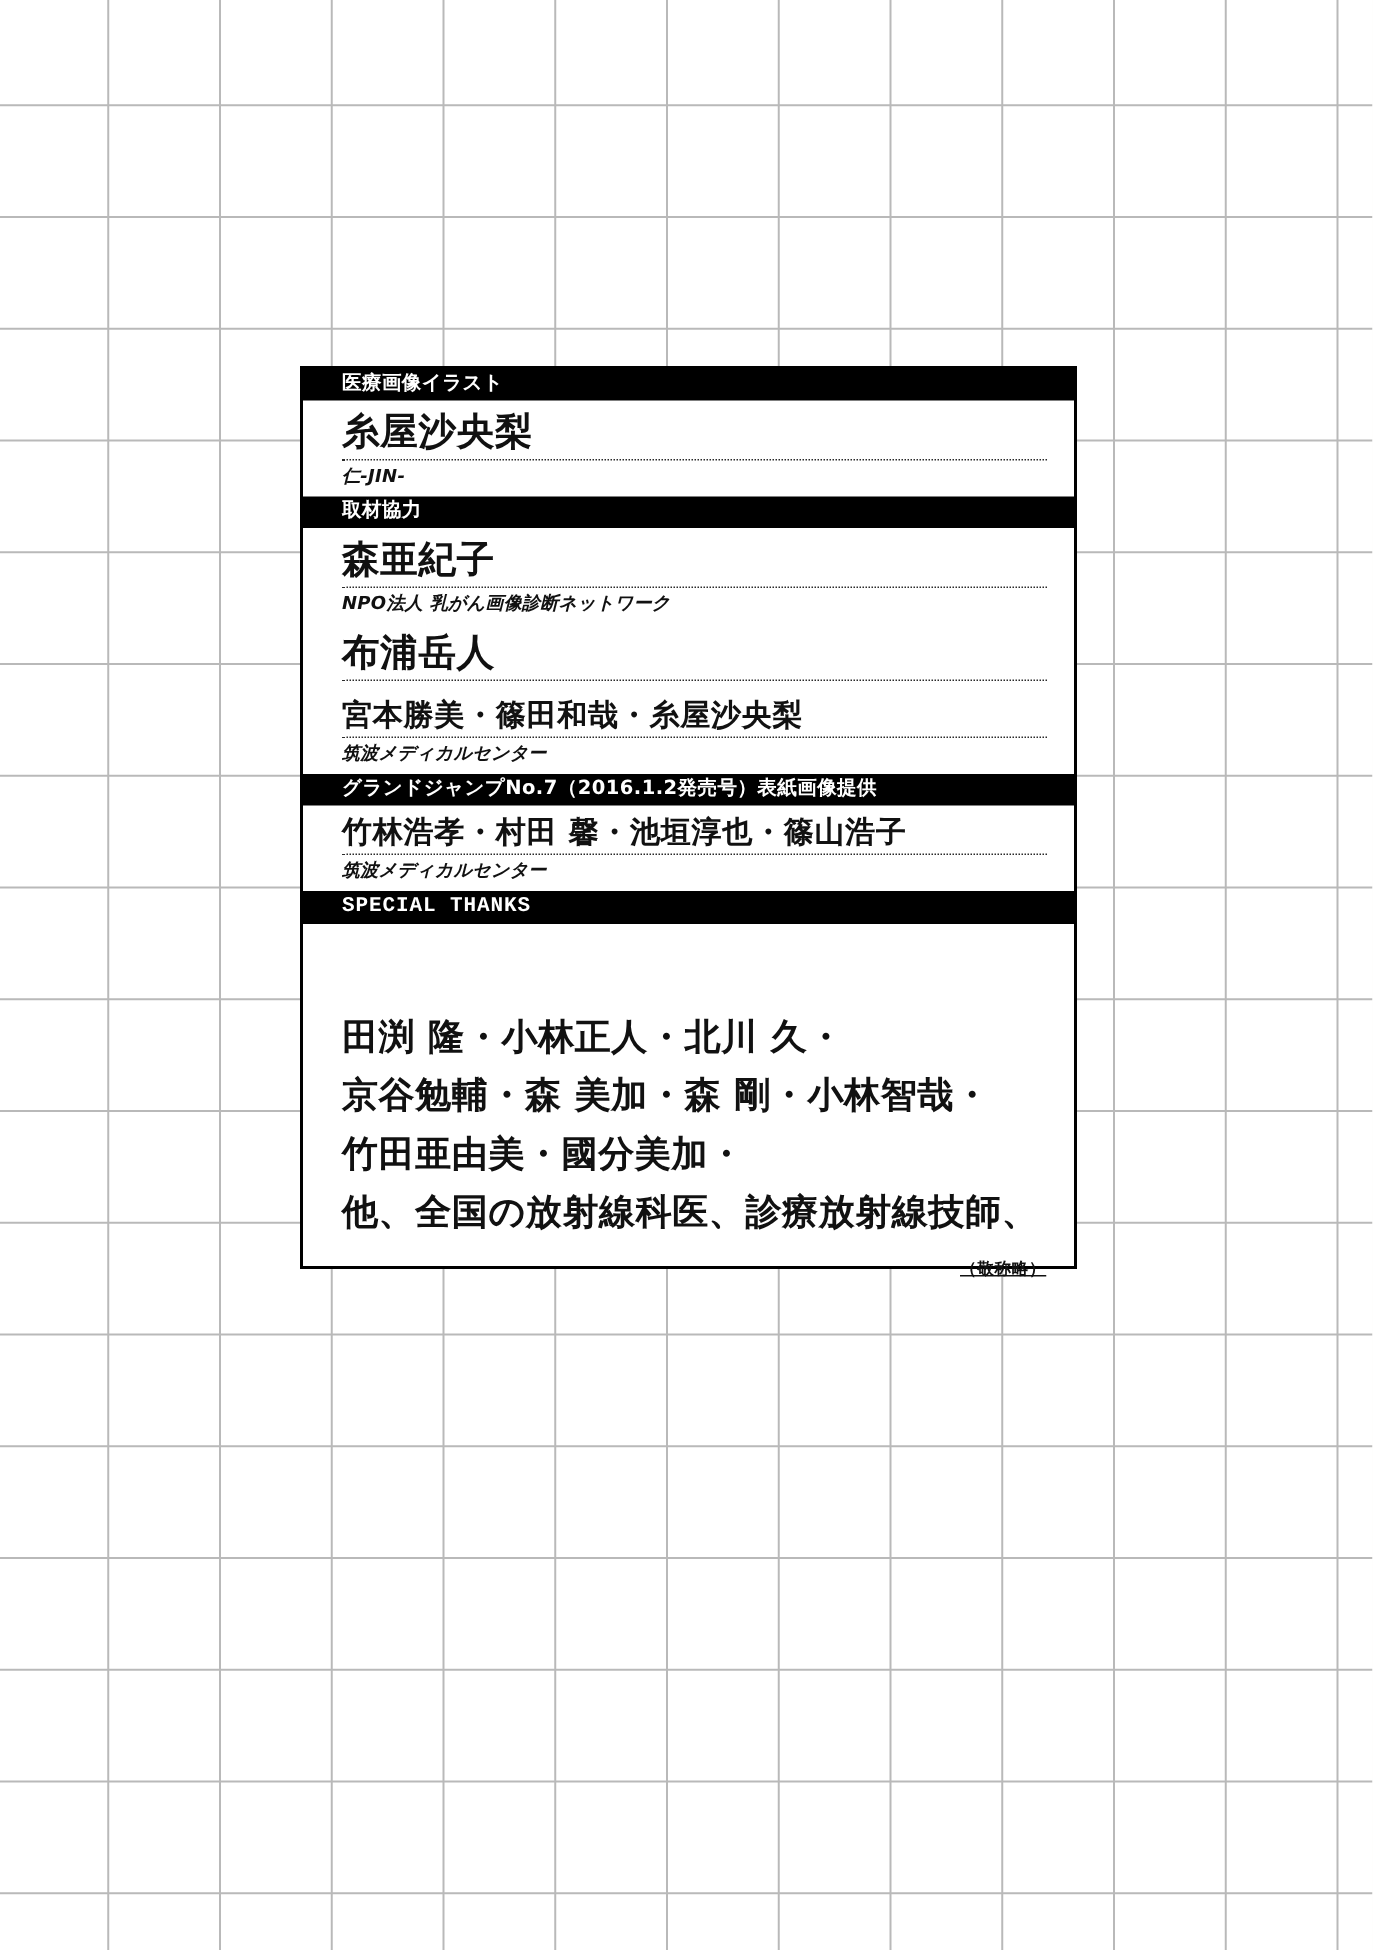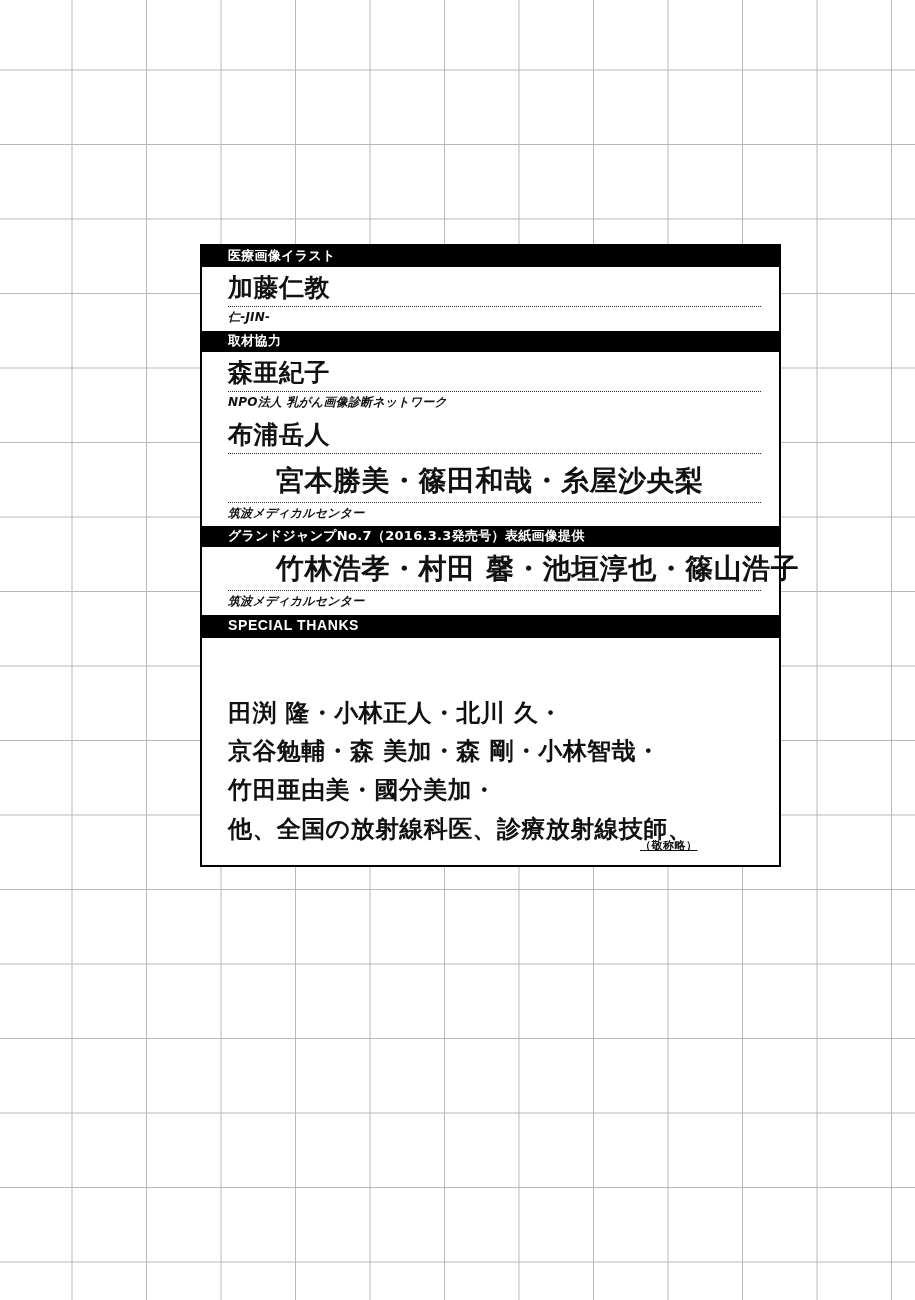--- a/index.html
+++ b/index.html
@@ -27,21 +27,21 @@
       linear-gradient(to bottom, #b9b9b9 1px, transparent 1px);
     background-size: 74.5px 74.5px;
     background-position: -3px -5px;
   }
 
   
   #credits-panel {
     position: absolute;
     left: 200px;
     top: 244px;
-    width: 581px;
+    width: 518px;
     background: #ffffff;
     border: 2px solid #000000;
     box-sizing: border-box;
     padding: 0;
   }
 
   .section {
     padding: 0;
   }
 
@@ -50,42 +50,41 @@
     background: #000000;
     color: #ffffff;
     font-size: 13px;
     font-weight: bold;
     line-height: 1.25;
     padding: 2px 0 3px 26px;
     letter-spacing: 0.3px;
     white-space: nowrap;
   }
   .bar.latin {
-    font-family: Liberation Sans, sans-serif;
+    font-family: Liberation Mono, monospace;
     font-size: 14px;
     letter-spacing: 0.6px;
     padding-top: 2px;
     padding-bottom: 3px;
   }
 
   .entry {
     padding: 4px 18px 5px 26px;
   }
 
   .name {
     font-size: 25px;
     font-weight: bold;
     line-height: 1.32;
     color: #111111;
     letter-spacing: 0.5px;
     white-space: nowrap;
   }
   .name.small {
-    font-size: 28px;
-    margin-left: 48px;
+    font-size: 20px;
   }
 
   .affil {
     font-size: 12px;
     font-weight: bold;
     color: #111111;
     line-height: 1.3;
     padding-top: 1px;
     letter-spacing: 0.2px;
     white-space: nowrap;
@@ -133,21 +132,21 @@
 </head>
 <body>
 
 <div id="grid-bg"></div>
 
 <div id="credits-panel">
 
   <div class="section">
     <div class="bar">医療画像イラスト</div>
     <div class="entry">
-      <div class="name">加藤仁教</div>
+      <div class="name">糸屋沙央梨</div>
       <div class="dotline"></div>
       <div class="affil">仁-JIN-</div>
     </div>
   </div>
 
   <div class="section">
     <div class="bar">取材協力</div>
     <div class="entry">
       <div class="name">森亜紀子</div>
       <div class="dotline"></div>
@@ -158,21 +157,21 @@
       <div class="dotline"></div>
     </div>
     <div class="entry">
       <div class="name small">宮本勝美・篠田和哉・糸屋沙央梨</div>
       <div class="dotline"></div>
       <div class="affil">筑波メディカルセンター</div>
     </div>
   </div>
 
   <div class="section">
-    <div class="bar">グランドジャンプNo.7（2016.3.3発売号）表紙画像提供</div>
+    <div class="bar">グランドジャンプNo.7（2016.1.2発売号）表紙画像提供</div>
     <div class="entry">
       <div class="name small">竹林浩孝・村田 馨・池垣淳也・篠山浩子</div>
       <div class="dotline"></div>
       <div class="affil">筑波メディカルセンター</div>
     </div>
   </div>
 
   <div class="section">
     <div class="bar latin">SPECIAL THANKS</div>
     <div class="thanks">

